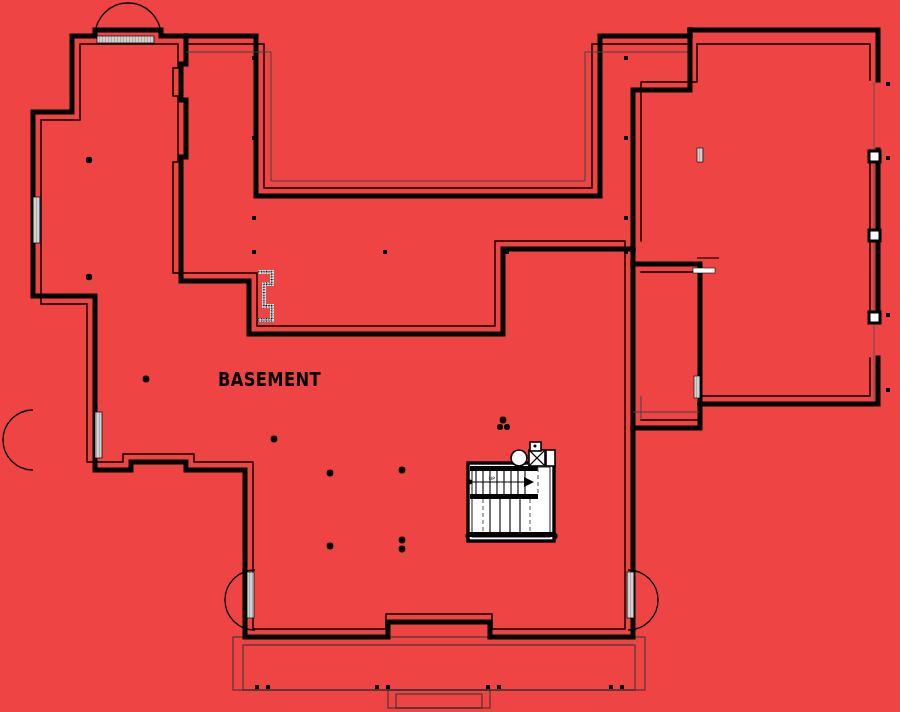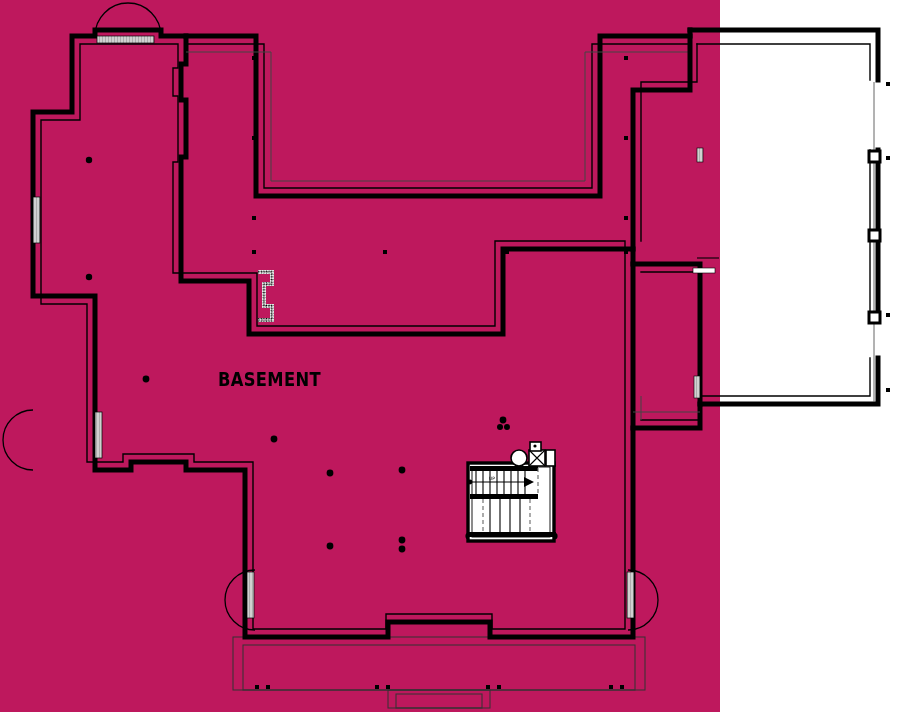--- a/index.html
+++ b/index.html
@@ -9,23 +9,23 @@
     background: #ffffff;
   }
   body {
     width: 900px;
     height: 712px;
     font-family: "Liberation Sans", sans-serif;
     overflow: hidden;
   }
   #plan-root {
     position: relative;
-    width: 720px;
+    width: 900px;
     height: 712px;
-    background: #be185d;
+    background: #ef4444;
   }
   #plan-svg {
     display: block;
     width: 900px;
     height: 712px;
   }
   .wall-outer {
     fill: none;
     stroke: #000000;
     stroke-width: 5;

